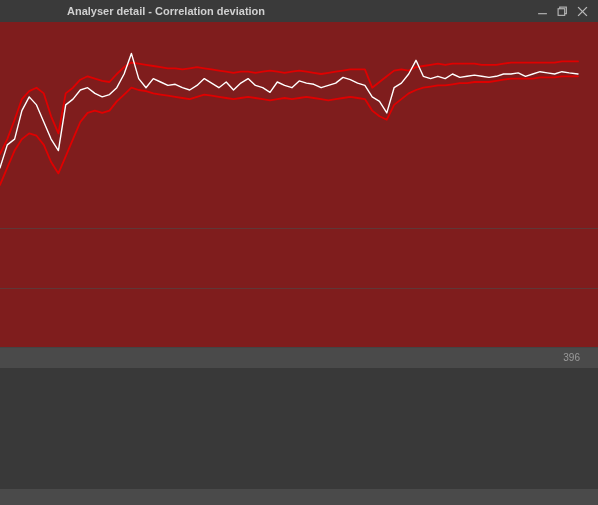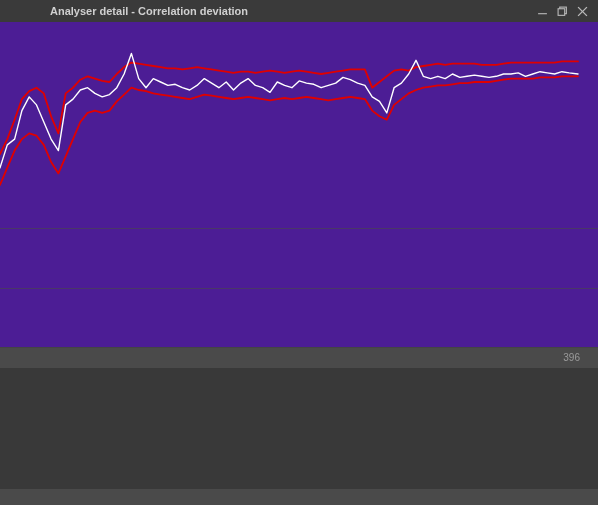--- a/index.html
+++ b/index.html
@@ -20,21 +20,21 @@
       background: #3a3a3a;
       display: flex;
       align-items: center;
       padding: 0 6px 0 10px;
       position: relative;
     }
     .titlebar .title {
       font-size: 11px;
       font-weight: 600;
       color: #d0d0d0;
-      margin-left: 40px;
+      margin-left: 57px;
     }
     .titlebar .controls {
       margin-left: auto;
       display: flex;
       align-items: center;
     }
     .titlebar .controls .ctrl {
       width: 20px;
       height: 20px;
       display: flex;
@@ -43,21 +43,21 @@
       opacity: 0.85;
       font-size: 10px;
       color: #d0d0d0;
       cursor: pointer;
     }
     .titlebar .controls .ctrl svg {
       width: 11px;
       height: 11px;
     }
     .panel-main {
-      background: #4c1d95;
+      background: #7f1d1d;
       height: 326px;
       position: relative;
     }
     .gridline {
       position: absolute;
       left: 0;
       right: 0;
       height: 1px;
       background: #4a4a4a;
       opacity: 0.6;

